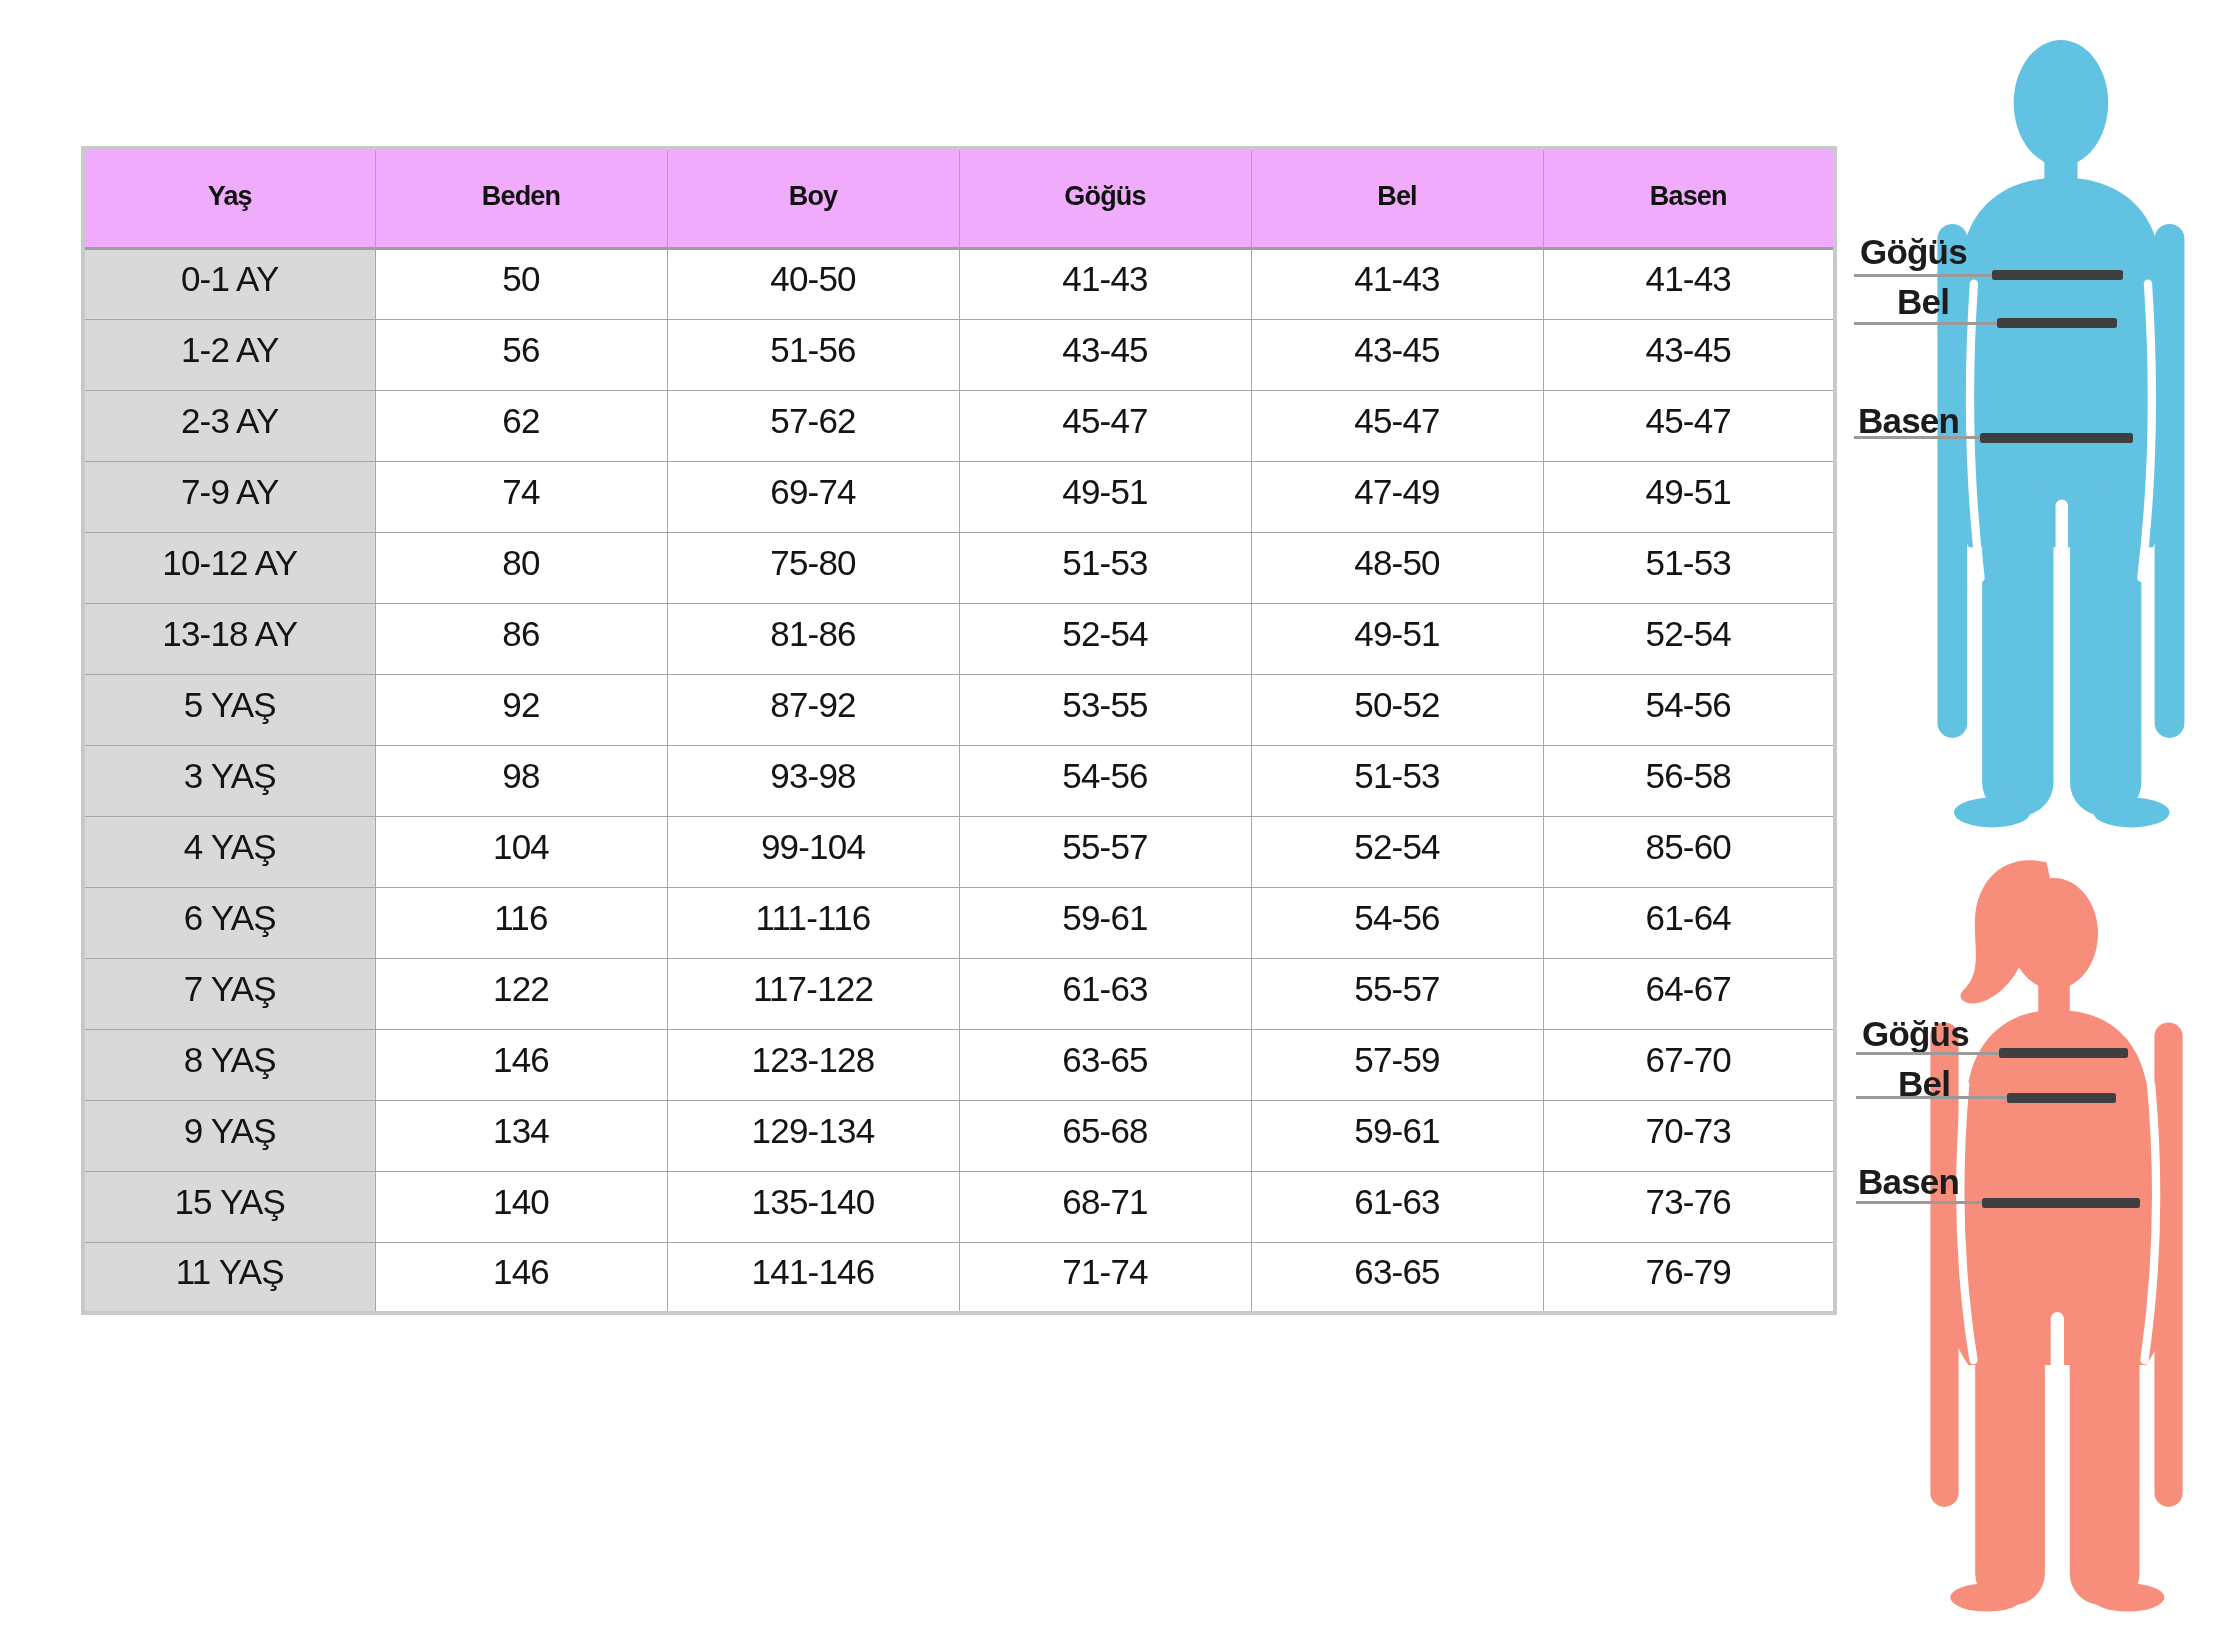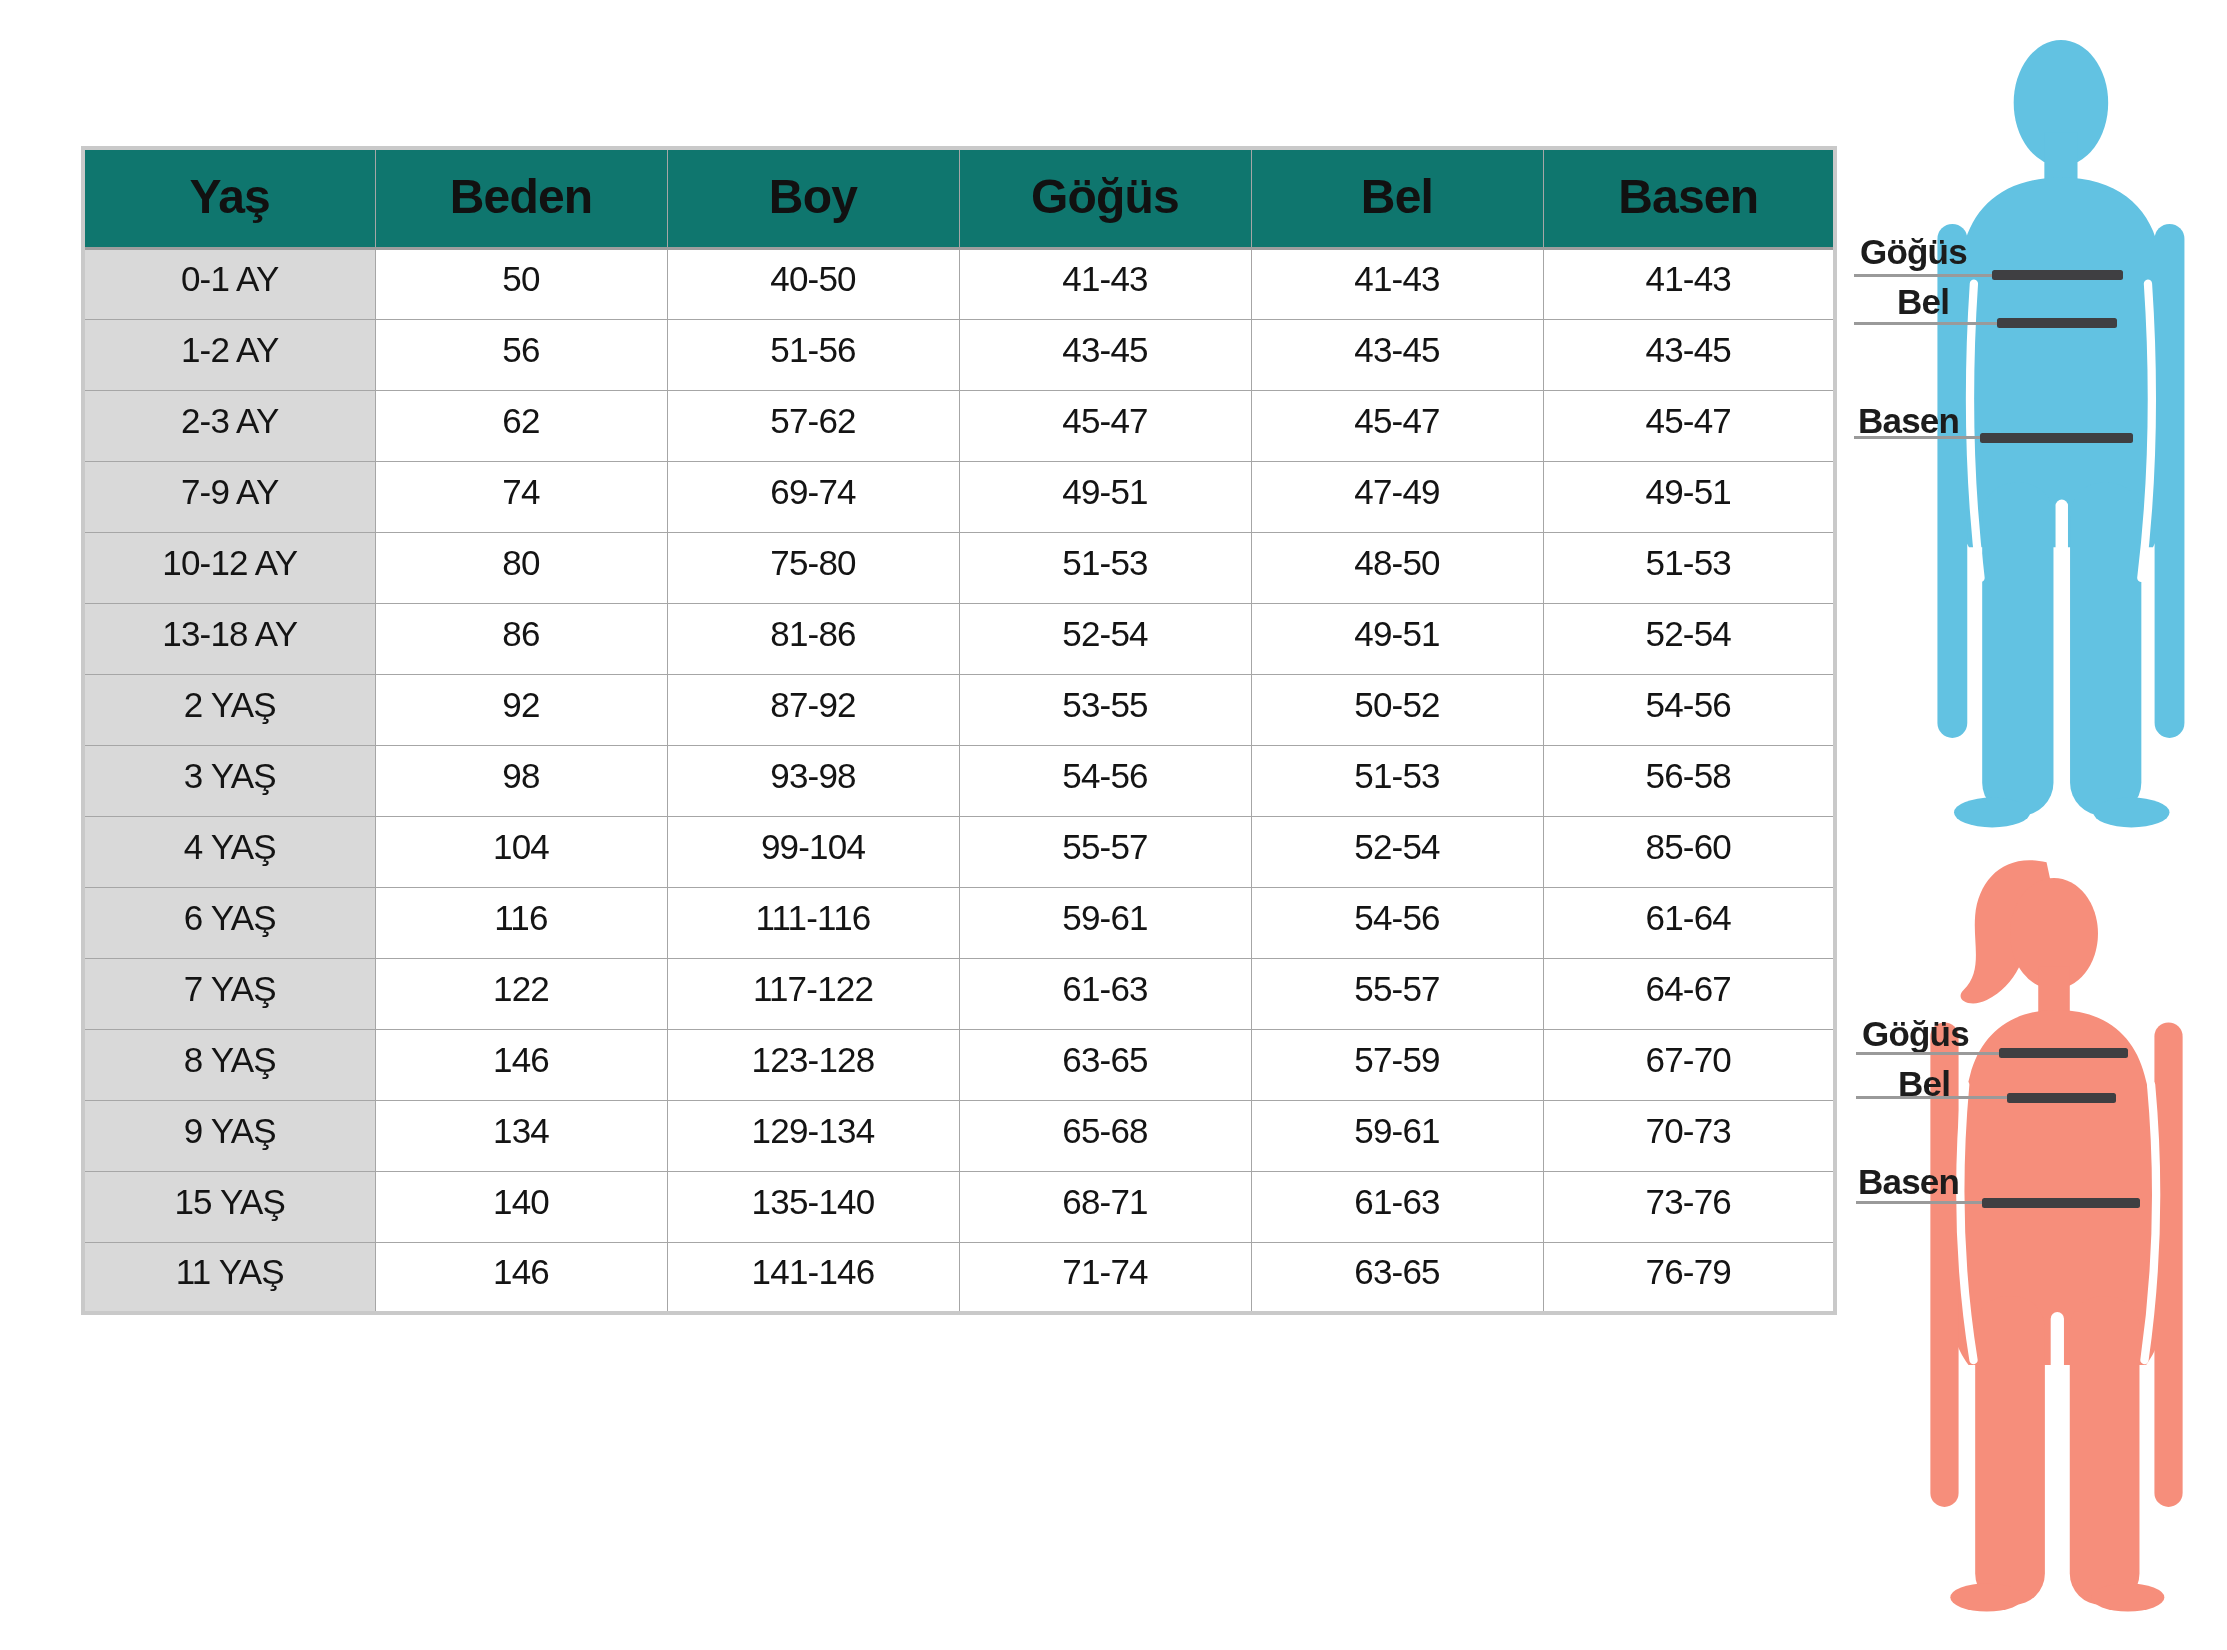--- a/index.html
+++ b/index.html
@@ -14,21 +14,21 @@
     border:4.1px solid #c9c9c9;
   }
   table.size th, table.size td{
     border:1.7px solid #a6a6a6;
     text-align:center;vertical-align:middle;
     font-size:35px;letter-spacing:-0.8px;
     padding:0 3.3px 10px 3.3px;
   }
   table.size thead tr{height:100px;}
   table.size thead th{
-    background:#0f766e;font-weight:bold;font-size:48px;color:#111;
+    background:#f0abfc;font-weight:bold;font-size:27px;color:#111;
     border-bottom:3.3px solid #9e9e9e;padding-bottom:3.3px;
   }
   table.size tbody tr{height:71px;}
   table.size tbody th{
     background:#d9d9d9;font-weight:normal;
   }
   table.size tbody td{background:#ffffff;}
   
   .fig{position:absolute;}
   .fig svg{display:block;}
@@ -100,21 +100,21 @@
           </tr>
           <tr>
             <th scope="row">13-18 AY</th>
             <td>86</td>
             <td>81-86</td>
             <td>52-54</td>
             <td>49-51</td>
             <td>52-54</td>
           </tr>
           <tr>
-            <th scope="row">2 YAŞ</th>
+            <th scope="row">5 YAŞ</th>
             <td>92</td>
             <td>87-92</td>
             <td>53-55</td>
             <td>50-52</td>
             <td>54-56</td>
           </tr>
           <tr>
             <th scope="row">3 YAŞ</th>
             <td>98</td>
             <td>93-98</td>

